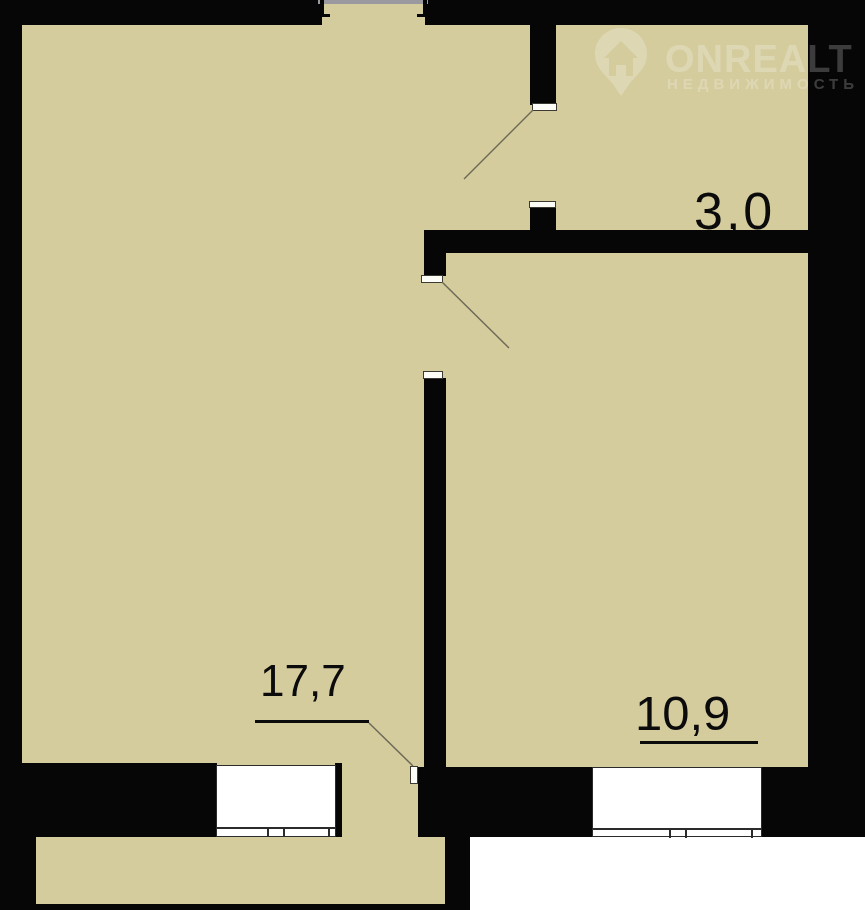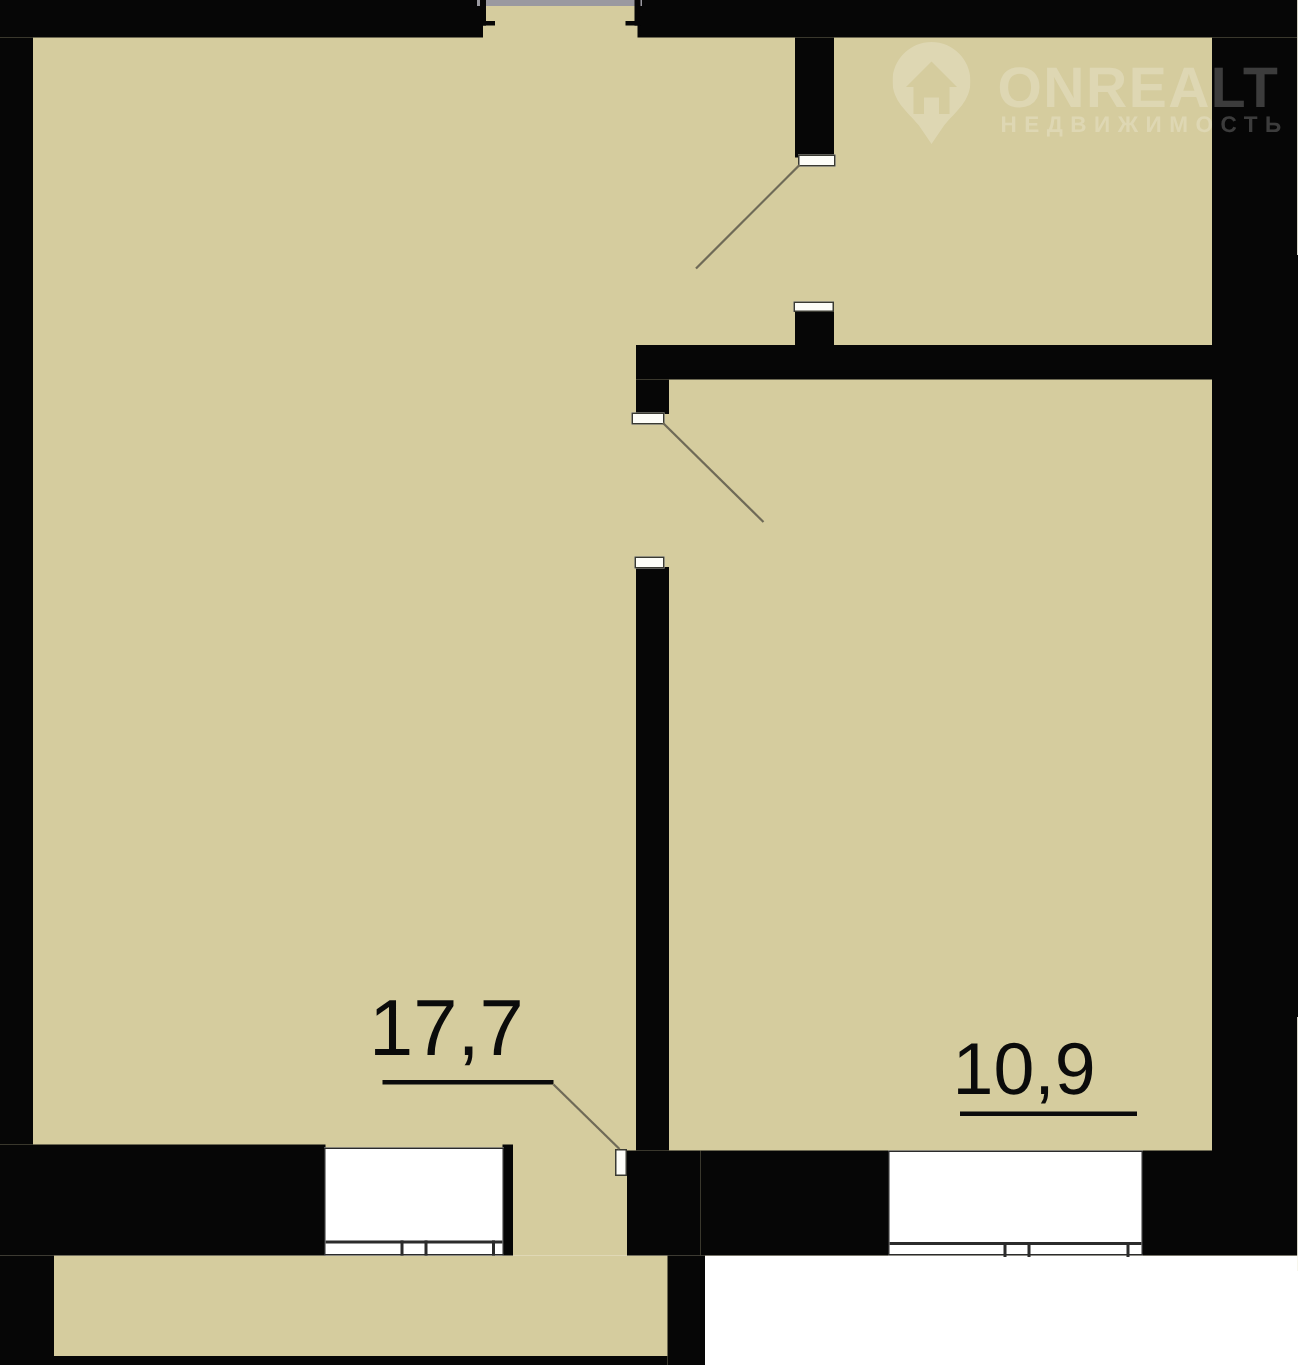--- a/index.html
+++ b/index.html
@@ -24,26 +24,27 @@
   .grayline{position:absolute;z-index:3;background:var(--grayline);}
 </style>
 </head>
 <body>
 
 <div id="plan">
 
   <div class="floor" style="left:0;top:0;width:865px;height:837px;"></div>
   <div class="floor" style="left:0;top:837px;width:470px;height:73px;"></div>
 
-  <div class="area-label" style="left:246px;top:659px;font-size:53px;">17,7</div>
+  <div class="area-label" style="left:260px;top:659px;font-size:44px;">17,7</div>
   <div class="area-underline" style="left:255px;top:720px;width:114px;height:3px;"></div>
 
   <div class="area-label" style="left:635px;top:689px;font-size:49px;">10,9</div>
   <div class="area-underline" style="left:640px;top:741px;width:118px;height:3px;"></div>
 
+  <div class="area-label" style="left:694px;top:185px;font-size:52px;letter-spacing:3px;">3,0</div>
 
   <div class="wall" style="left:0;top:0;width:322px;height:25px;"></div>
   <div class="wall" style="left:425px;top:0;width:440px;height:25px;"></div>
   <div class="wall" style="left:0;top:25px;width:22px;height:738px;"></div>
   <div class="wall" style="left:808px;top:25px;width:57px;height:812px;"></div>
   <div class="wall" style="left:424px;top:230px;width:384px;height:23px;"></div>
   <div class="wall" style="left:530px;top:25px;width:26px;height:80px;"></div>
   <div class="wall" style="left:530px;top:207px;width:26px;height:23px;"></div>
   <div class="wall" style="left:424px;top:253px;width:22px;height:23px;"></div>
   <div class="wall" style="left:424px;top:378px;width:22px;height:389px;"></div>

